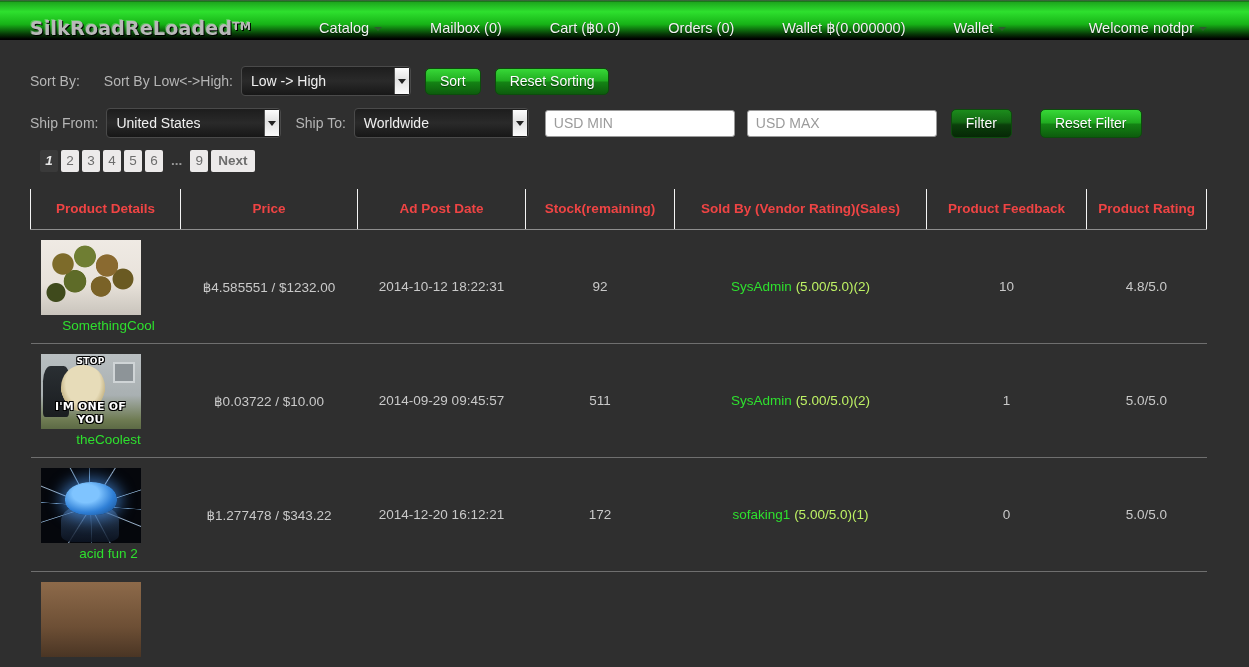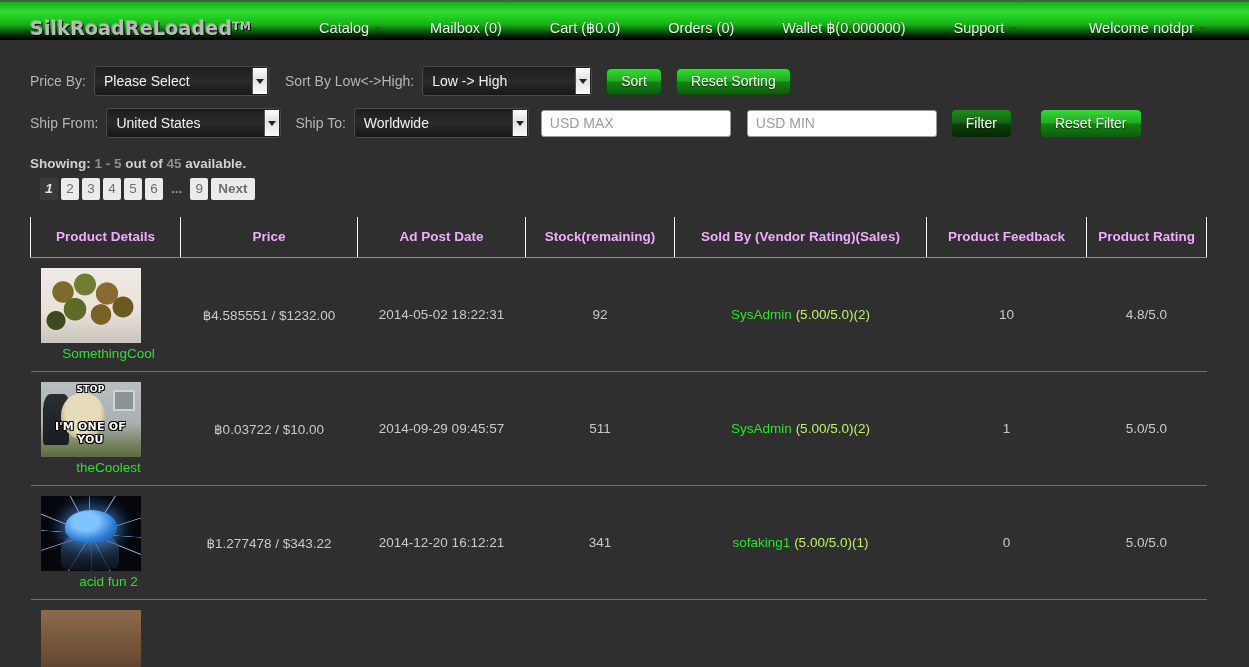--- a/index.html
+++ b/index.html
@@ -168,21 +168,21 @@
     font-weight: bold;
     cursor: default;
   }
   .pg.next { color: #6d6d6d; font-weight: bold; padding: 0 7px; }
 
   
   .tbl { width: 1176px; margin-top: 17px; border-collapse: collapse; table-layout: fixed; }
   .tbl thead th {
     font-size: 13.5px;
     font-weight: bold;
-    color: #f0abfc;
+    color: #ef4444;
     padding: 12px 4px 13px 4px;
     border-bottom: 1px solid #8e8e8e;
     border-right: 1px solid #f4f4f4;
     text-align: center;
     white-space: nowrap;
   }
   .tbl thead th:first-child { border-left: 1px solid #f4f4f4; }
   .tbl tbody td {
     padding: 10px 4px;
     font-size: 13.5px;
@@ -244,21 +244,21 @@
     width: 22%; height: 28%;
     background: #8d9498;
     border: 2px solid #cfd4d6;
   }
   .th-meme .t-top, .th-meme .t-bot {
     position: absolute; width: 100%; text-align: center;
     color: #fff; font-weight: bold; font-family: "DejaVu Sans", sans-serif;
     text-shadow: 1px 1px 0 #000, -1px 1px 0 #000, 1px -1px 0 #000, -1px -1px 0 #000;
   }
   .th-meme .t-top { top: 2px; font-size: 9px; letter-spacing: .3px; }
-  .th-meme .t-bot { bottom: 11px; font-size: 11px; letter-spacing: .2px; }
+  .th-meme .t-bot { bottom: 3px; font-size: 11px; letter-spacing: .2px; }
   .th-brain { background: #05070c; }
   .th-brain .rays {
     position: absolute; inset: 0;
     background:
       linear-gradient(22deg, transparent 48.4%, #bcd8f5 49.3%, transparent 50.2%),
       linear-gradient(-18deg, transparent 48.6%, #9fc6ea 49.4%, transparent 50.2%),
       linear-gradient(62deg, transparent 48.6%, #9fc6ea 49.4%, transparent 50.2%),
       linear-gradient(-58deg, transparent 48.6%, #b5d2f0 49.4%, transparent 50.2%),
       linear-gradient(88deg, transparent 48.8%, #86b4e0 49.5%, transparent 50.2%),
       linear-gradient(4deg, transparent 48.8%, #86b4e0 49.5%, transparent 50.2%);
@@ -288,41 +288,35 @@
   </div>
   <div class="nav-items">
     <div class="nav-link">
       <span>Catalog</span><span class="caret"></span>
     </div>
     <div class="nav-link">Mailbox (0)</div>
     <div class="nav-link">Cart (฿0.0)</div>
     <div class="nav-link">Orders (0)</div>
     <div class="nav-link">Wallet ฿(0.000000)</div>
     <div class="nav-link">
-      <span>Support</span><span class="caret"></span>
+      <span>Wallet</span><span class="caret"></span>
     </div>
   </div>
   <div class="nav-right">
     <div class="nav-link">
       <span>Welcome notdpr</span><span class="caret"></span>
     </div>
   </div>
 </div>
 
 <div class="content">
 
 
   <div class="row-line">
-    <span class="fld-label">Price By:</span>
-    <div class="sel" style="width:175px;">
-      <span class="sel-text">Please Select</span>
-      <span class="sel-btn">
-          <i></i>
-        </span>
-    </div>
+    <span class="fld-label">Sort By:</span>
     <span class="fld-label" style="margin-left:16px;">Sort By Low&lt;-&gt;High:</span>
     <div class="sel" style="width:170px;">
       <span class="sel-text">Low -&gt; High</span>
       <span class="sel-btn">
           <i></i>
         </span>
     </div>
     <button class="btn-green" style="margin-left:14px;">Sort</button>
     <button class="btn-green" style="margin-left:14px;">Reset Sorting</button>
   </div>
@@ -335,33 +329,26 @@
           <i></i>
         </span>
     </div>
     <span class="fld-label" style="margin-left:14px;">Ship To:</span>
     <div class="sel" style="width:175px;">
       <span class="sel-text">Worldwide</span>
       <span class="sel-btn">
           <i></i>
         </span>
     </div>
+    <input class="txt-input" style="margin-left: 16px;" placeholder="USD MIN">
     <input class="txt-input" style="margin-left: 12px;" placeholder="USD MAX">
-    <input class="txt-input" style="margin-left: 16px;" placeholder="USD MIN">
     <button class="btn-green btn-dark-green btn-tall" style="margin-left:14px;">Filter</button>
     <button class="btn-green btn-tall" style="margin-left:28px;">Reset Filter</button>
   </div>
 
-  <div class="showing">
-    <span>Showing:</span>
-    <span class="dim">1 - 5</span>
-    <span>out of</span>
-    <span class="dim">45</span>
-    <span>available.</span>
-  </div>
   <div class="pager">
     <div class="pg active">1</div>
     <div class="pg">2</div>
     <div class="pg">3</div>
     <div class="pg">4</div>
     <div class="pg">5</div>
     <div class="pg">6</div>
     <div class="pg ellipsis">...</div>
     <div class="pg">9</div>
     <div class="pg next">Next</div>
@@ -380,21 +367,21 @@
       </tr>
     </thead>
     <tbody>
 
       <tr>
         <td class="prod-cell">
           <div class="thumb th-buds"></div>
           <span class="prod-name">SomethingCool</span>
         </td>
         <td class="price">฿4.585551 / $1232.00</td>
-        <td>2014-05-02 18:22:31</td>
+        <td>2014-10-12 18:22:31</td>
         <td>92</td>
         <td>
           <span class="vendor">SysAdmin</span>
           <span class="vendor-rate">(5.00/5.0)(2)</span>
         </td>
         <td>10</td>
         <td>4.8/5.0</td>
       </tr>
 
       <tr>
@@ -423,21 +410,21 @@
         <td class="prod-cell">
           <div class="thumb th-brain">
             <div class="rays"></div>
             <div class="head"></div>
             <div class="brain"></div>
           </div>
           <span class="prod-name">acid fun 2</span>
         </td>
         <td class="price">฿1.277478 / $343.22</td>
         <td>2014-12-20 16:12:21</td>
-        <td>341</td>
+        <td>172</td>
         <td>
           <span class="vendor">sofaking1</span>
           <span class="vendor-rate">(5.00/5.0)(1)</span>
         </td>
         <td>0</td>
         <td>5.0/5.0</td>
       </tr>
 
       <tr>
         <td class="prod-cell">

